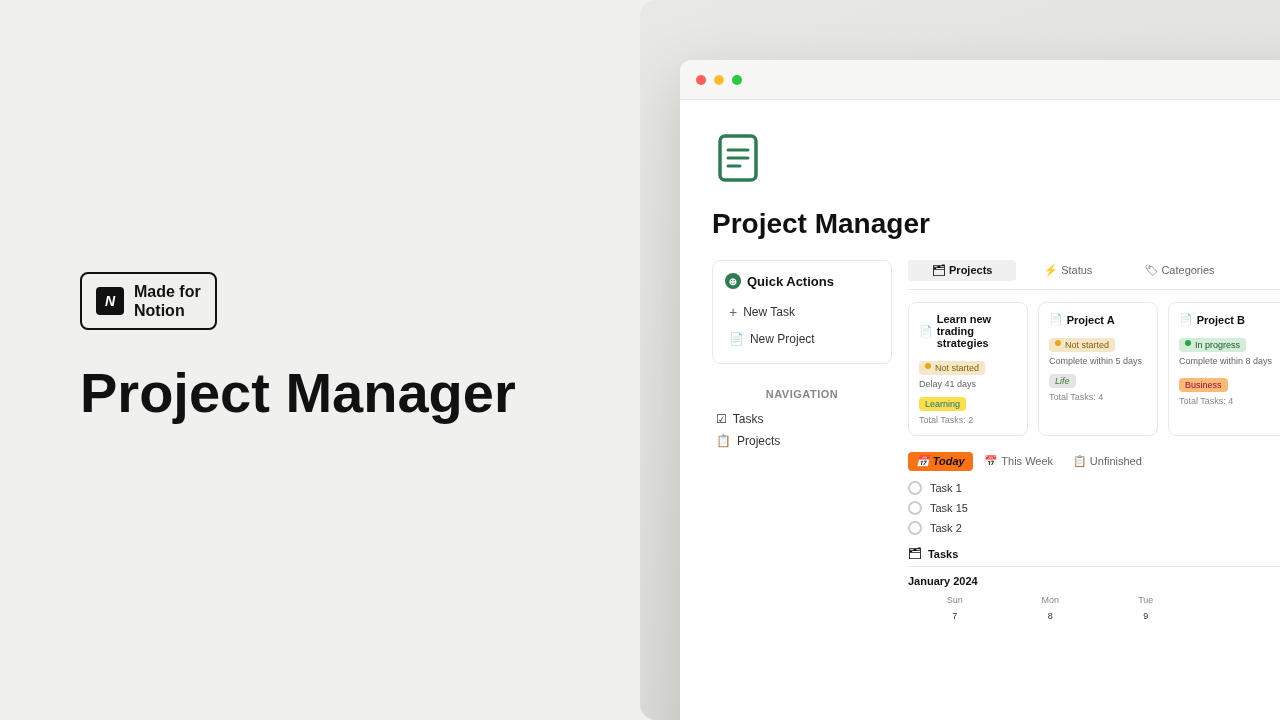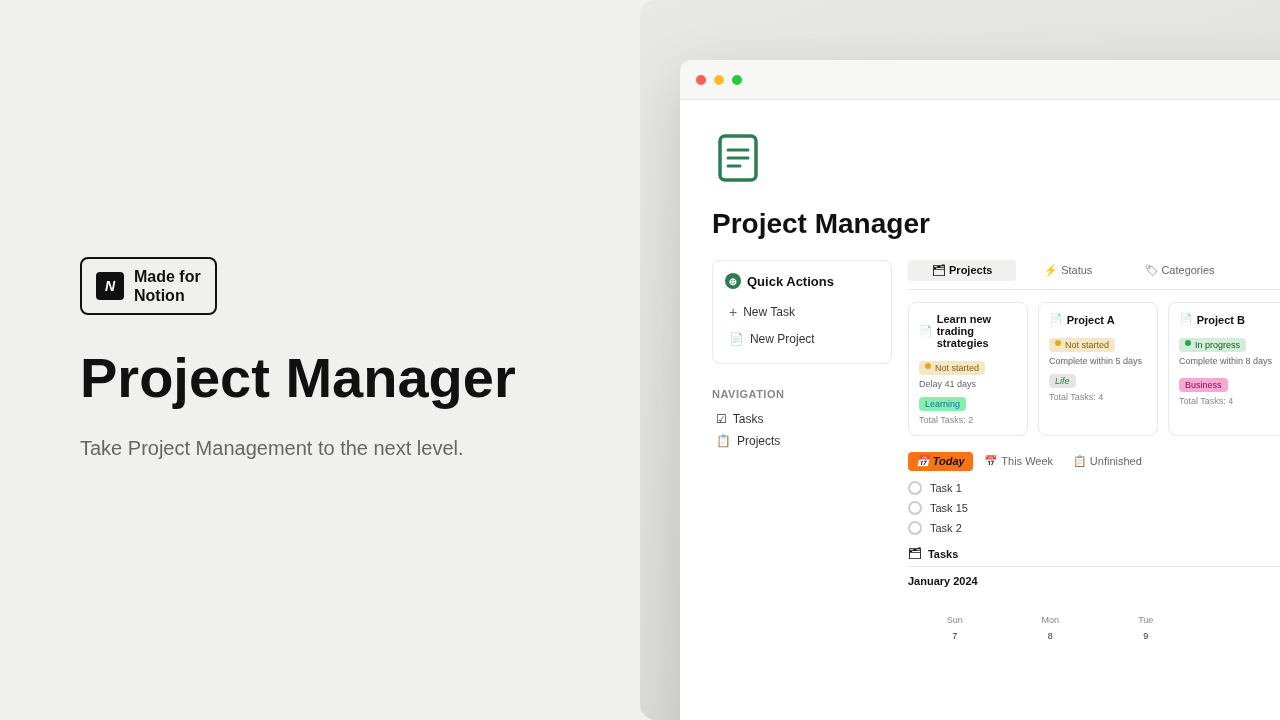--- a/index.html
+++ b/index.html
@@ -202,20 +202,21 @@
       color: #666;
       font-size: 14px;
     }
 
     .action-doc-icon {
       font-size: 12px;
     }
 
     .navigation-section {
       margin-top: 24px;
+      text-align: center;
     }
 
     .nav-title {
       font-size: 11px;
       font-weight: 600;
       color: #888;
       margin-bottom: 8px;
       letter-spacing: 0.5px;
       text-transform: uppercase;
     }
@@ -321,23 +322,23 @@
     }
 
     .tag-badge {
       display: inline-block;
       font-size: 9px;
       padding: 2px 6px;
       border-radius: 4px;
       margin-bottom: 4px;
     }
 
-    .tag-learning { background: #86efac; color: #1a6fa3; }
+    .tag-learning { background: #fde047; color: #1a6fa3; }
     .tag-life { background: #e5e5e5; color: #2e7d32; font-style: italic; }
-    .tag-business { background: #f9a8d4; color: #880e4f; margin-top: 8px; }
+    .tag-business { background: #fdba74; color: #880e4f; margin-top: 8px; }
 
     .task-count {
       font-size: 9px;
       color: #888;
     }
 
     
     .today-section {
       margin-top: 4px;
     }
@@ -409,21 +410,20 @@
       display: grid;
       grid-template-columns: repeat(4, 1fr);
       gap: 2px;
     }
 
     .cal-day-header {
       font-size: 9px;
       color: #888;
       text-align: center;
       padding: 2px;
-      margin-top: 20px;
     }
 
     .cal-day {
       font-size: 9px;
       color: #333;
       text-align: center;
       padding: 2px;
     }
   </style>
 </head>
@@ -432,21 +432,20 @@
 <div class="left-panel">
   <div class="notion-badge">
     <div class="notion-logo">N</div>
     <div class="notion-badge-text">
       <span>Made for</span><br>
       <span>Notion</span>
     </div>
   </div>
 
   <h1 class="app-title">Project Manager</h1>
-  <p class="app-subtitle">Take Project Management to the next level.</p>
 </div>
 
 <div class="right-panel">
   <div class="mockup-window">
     <div class="mockup-header">
       <div class="window-dot" style="background:#ff5f57"></div>
       <div class="window-dot" style="background:#febc2e"></div>
       <div class="window-dot" style="background:#28c840"></div>
     </div>
     <div class="mockup-content">

